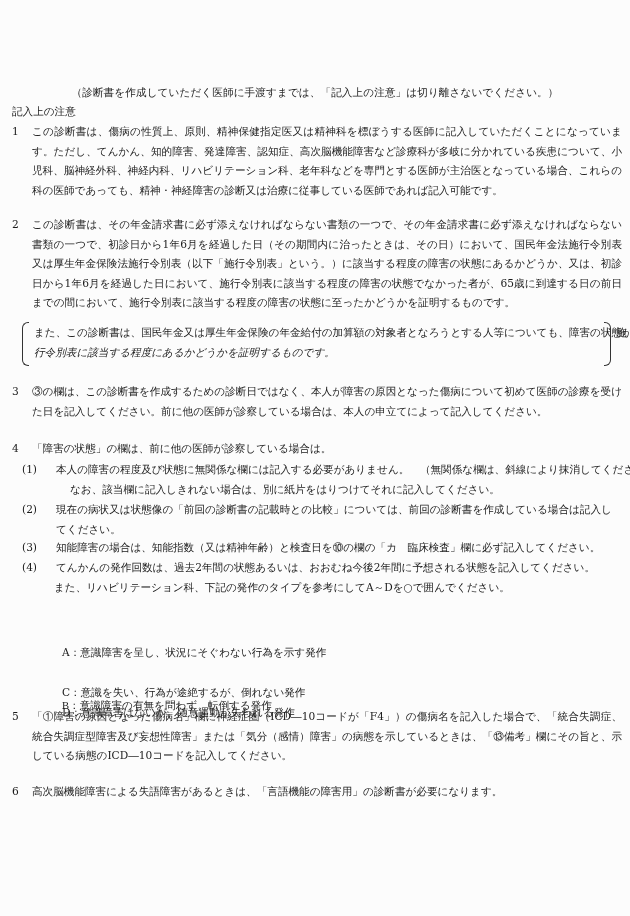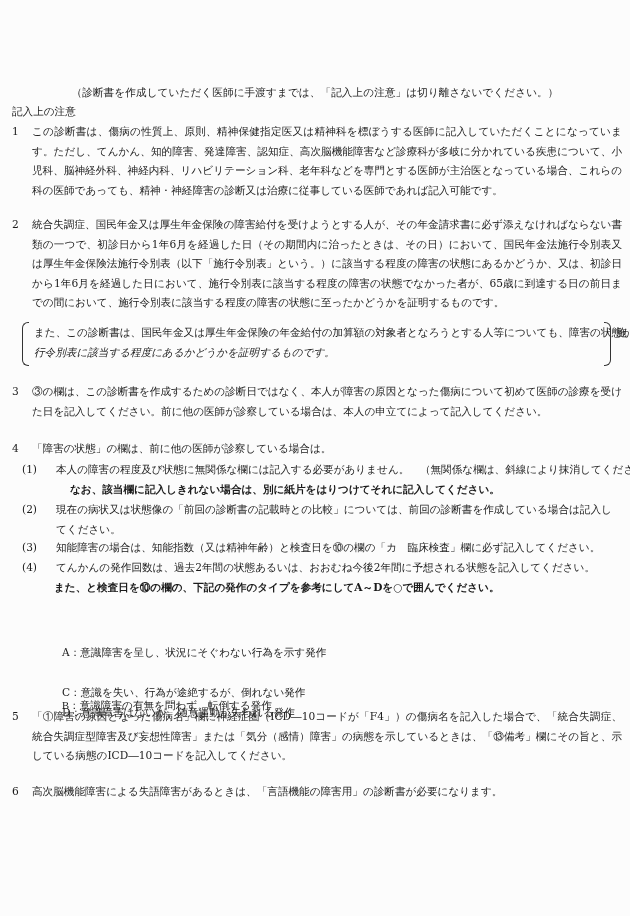--- a/index.html
+++ b/index.html
@@ -99,21 +99,20 @@
   .sub .snum {
     width: 34px;
     flex: 0 0 34px;
   }
   .sub .stxt {
     flex: 1;
   }
   .cont {
     position: absolute;
     white-space: nowrap;
-    font-weight: bold;
   }
   .seizure {
     position: absolute;
     left: 62px;
     white-space: nowrap;
     margin-top: 44px;
   }
 </style>
 </head>
 <body>
@@ -127,21 +126,21 @@
   <div class="item" style="top:122px;">
     <div class="row">
       <span class="num">1</span>
       <span class="txt">この診断書は、傷病の性質上、原則、精神保健指定医又は精神科を標ぼうする医師に記入していただくことになっています。ただし、てんかん、知的障害、発達障害、認知症、高次脳機能障害など診療科が多岐に分かれている疾患について、小児科、脳神経外科、神経内科、リハビリテーション科、老年科などを専門とする医師が主治医となっている場合、これらの科の医師であっても、精神・神経障害の診断又は治療に従事している医師であれば記入可能です。</span>
     </div>
   </div>
 
   <div class="item" style="top:215px;">
     <div class="row">
       <span class="num">2</span>
-      <span class="txt">統合失調症、国民年金又は厚生年金保険の障害給付を受けようとする人が、その年金請求書に必ず添えなければならない書類の一つで、初診日から1年6月を経過した日（その期間内に治ったときは、その日）において、国民年金法施行令別表又は厚生年金保険法施行令別表（以下「施行令別表」という。）に該当する程度の障害の状態にあるかどうか、又は、初診日から1年6月を経過した日において、施行令別表に該当する程度の障害の状態でなかった者が、65歳に到達する日の前日までの間において、施行令別表に該当する程度の障害の状態に至ったかどうかを証明するものです。</span>
+      <span class="txt">この診断書は、その年金請求書に必ず添えなければならない書類の一つで、その年金請求書に必ず添えなければならない書類の一つで、初診日から1年6月を経過した日（その期間内に治ったときは、その日）において、国民年金法施行令別表又は厚生年金保険法施行令別表（以下「施行令別表」という。）に該当する程度の障害の状態にあるかどうか、又は、初診日から1年6月を経過した日において、施行令別表に該当する程度の障害の状態でなかった者が、65歳に到達する日の前日までの間において、施行令別表に該当する程度の障害の状態に至ったかどうかを証明するものです。</span>
     </div>
   </div>
 
   <div class="bracket-box">
     <div class="br-left"></div>
     <div class="br-text">
       <div style="white-space:nowrap;">また、この診断書は、国民年金又は厚生年金保険の年金給付の加算額の対象者となろうとする人等についても、障害の状態が</div>
       <div style="white-space:nowrap;font-style:italic;">行令別表に該当する程度にあるかどうかを証明するものです。</div>
     </div>
     <div class="br-right"></div>
@@ -175,21 +174,21 @@
 
   <div class="sub" style="top:538px;">
     <span class="snum">(3)</span>
     <span class="stxt" style="white-space:nowrap;">知能障害の場合は、知能指数（又は精神年齢）と検査日を⑩の欄の「カ　臨床検査」欄に必ず記入してください。</span>
   </div>
 
   <div class="sub" style="top:558px;">
     <span class="snum">(4)</span>
     <span class="stxt" style="white-space:nowrap;">てんかんの発作回数は、過去2年間の状態あるいは、おおむね今後2年間に予想される状態を記入してください。</span>
   </div>
-  <div class="cont" style="top:578px; left:54px;">また、と検査日を⑩の欄の、下記の発作のタイプを参考にしてA～Dを○で囲んでください。</div>
+  <div class="cont" style="top:578px; left:54px;">また、リハビリテーション科、下記の発作のタイプを参考にしてA～Dを○で囲んでください。</div>
 
   <div class="seizure" style="top:599px;">
     <span>A</span><span>：</span><span>意識障害を呈し、状況にそぐわない行為を示す発作</span>
   </div>
   <div class="seizure" style="top:652px;font-family:Liberation Serif, serif;">
     <span>B</span><span>：</span><span>意識障害の有無を問わず、転倒する発作</span>
   </div>
   <div class="seizure" style="top:639px;">
     <span>C</span><span>：</span><span>意識を失い、行為が途絶するが、倒れない発作</span>
   </div>

